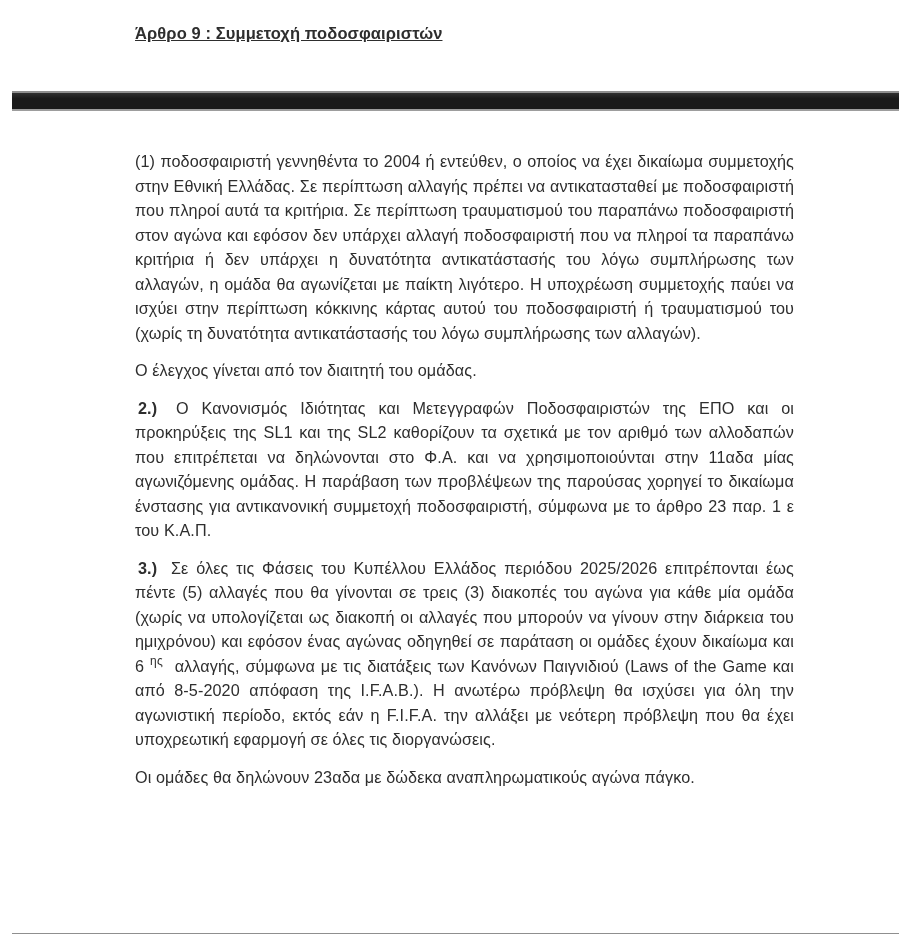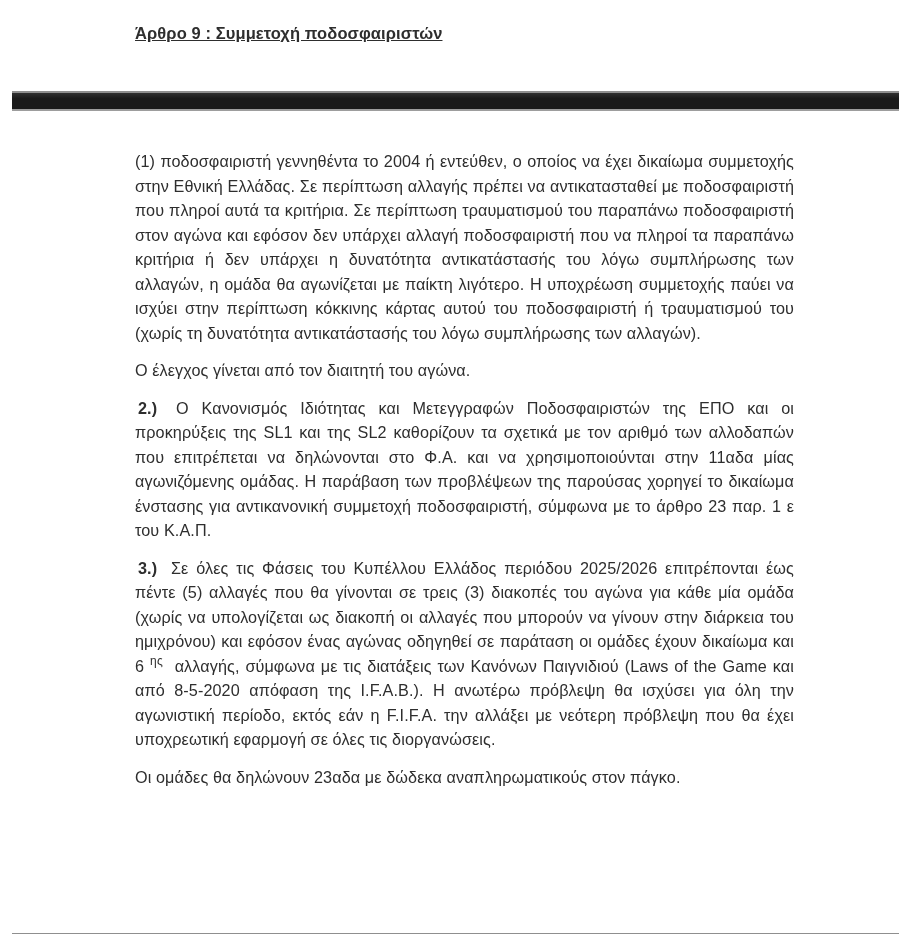--- a/index.html
+++ b/index.html
@@ -75,25 +75,25 @@
 
   </section>
 
   <div class="page-separator"></div>
 
   <section class="page page-2">
 
     <p class="para">(1) ποδοσφαιριστή γεννηθέντα το 2004 ή εντεύθεν, ο οποίος να έχει δικαίωμα συμμετοχής στην Εθνική Ελλάδας. Σε περίπτωση αλλαγής πρέπει να αντικατασταθεί με ποδοσφαιριστή που πληροί αυτά τα κριτήρια. Σε περίπτωση τραυματισμού του παραπάνω ποδοσφαιριστή στον αγώνα και εφόσον δεν υπάρχει αλλαγή ποδοσφαιριστή που να πληροί τα παραπάνω κριτήρια ή δεν υπάρχει η δυνατότητα αντικατάστασής του λόγω συμπλήρωσης των αλλαγών, η ομάδα θα αγωνίζεται με παίκτη λιγότερο. Η υποχρέωση συμμετοχής παύει να ισχύει στην περίπτωση κόκκινης κάρτας αυτού του ποδοσφαιριστή ή τραυματισμού του (χωρίς τη δυνατότητα αντικατάστασής του λόγω συμπλήρωσης των αλλαγών).</p>
 
 
-    <p class="para">Ο έλεγχος γίνεται από τον διαιτητή του αγώνα.</p>
+    <p class="para">Ο έλεγχος γίνεται από τον διαιτητή του ομάδας.</p>
 
     <p class="para"><span class="lead">2.)</span><span> Ο Κανονισμός Ιδιότητας και Μετεγγραφών Ποδοσφαιριστών της ΕΠΟ και οι προκηρύξεις της SL1 και της SL2 καθορίζουν τα σχετικά με τον αριθμό των αλλοδαπών που επιτρέπεται να δηλώνονται στο Φ.Α. και να χρησιμοποιούνται στην 11αδα μίας αγωνιζόμενης ομάδας. Η παράβαση των προβλέψεων της παρούσας χορηγεί το δικαίωμα ένστασης για αντικανονική συμμετοχή ποδοσφαιριστή, σύμφωνα με το άρθρο 23 παρ. 1 ε του Κ.Α.Π.</span></p>
 
     <p class="para"><span class="lead">3.)</span><span> Σε όλες τις Φάσεις του Κυπέλλου Ελλάδος περιόδου 2025/2026 επιτρέπονται έως πέντε (5) αλλαγές που θα γίνονται σε τρεις (3) διακοπές του αγώνα για κάθε μία ομάδα (χωρίς να υπολογίζεται ως διακοπή οι αλλαγές που μπορούν να γίνουν στην διάρκεια του ημιχρόνου) και εφόσον ένας αγώνας οδηγηθεί σε παράταση οι ομάδες έχουν δικαίωμα και 6</span><sup class="ord">ης</sup><span> αλλαγής, σύμφωνα με τις διατάξεις των Κανόνων Παιγνιδιού (Laws of the Game και από 8-5-2020 απόφαση της I.F.A.B.). Η ανωτέρω πρόβλεψη θα ισχύσει για όλη την αγωνιστική περίοδο, εκτός εάν η F.I.F.A. την αλλάξει με νεότερη πρόβλεψη που θα έχει υποχρεωτική εφαρμογή σε όλες τις διοργανώσεις.</span></p>
 
-    <p class="para">Οι ομάδες θα δηλώνουν 23αδα με δώδεκα αναπληρωματικούς στον πάγκο.</p>
+    <p class="para">Οι ομάδες θα δηλώνουν 23αδα με δώδεκα αναπληρωματικούς αγώνα πάγκο.</p>
 
   </section>
 
   <div class="page-separator-bottom"></div>
 
 </div>
 
 </body></html>

